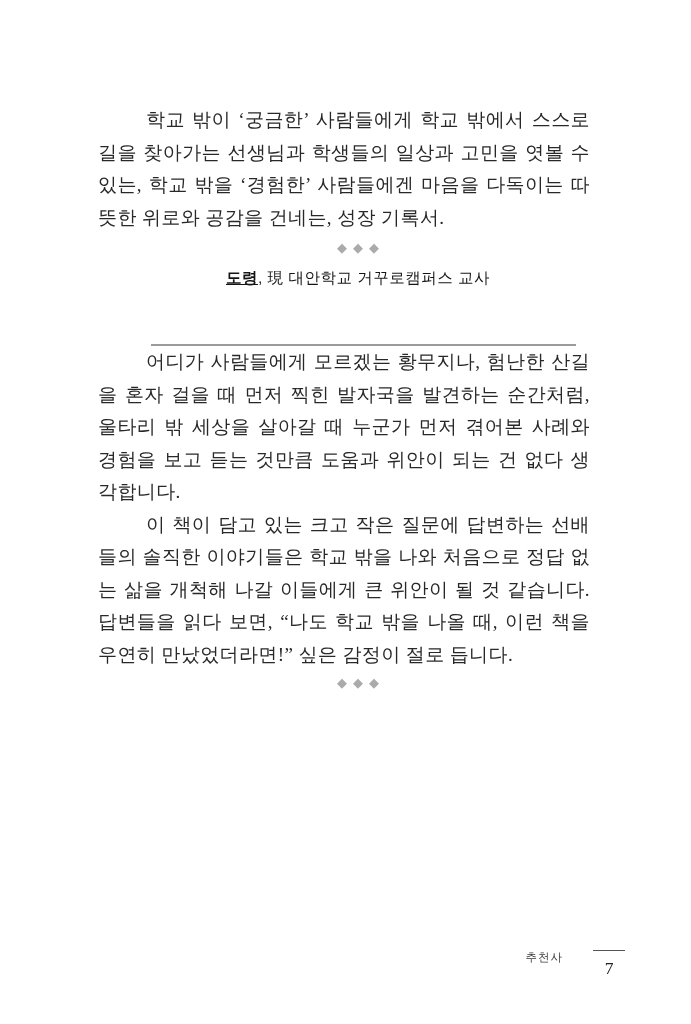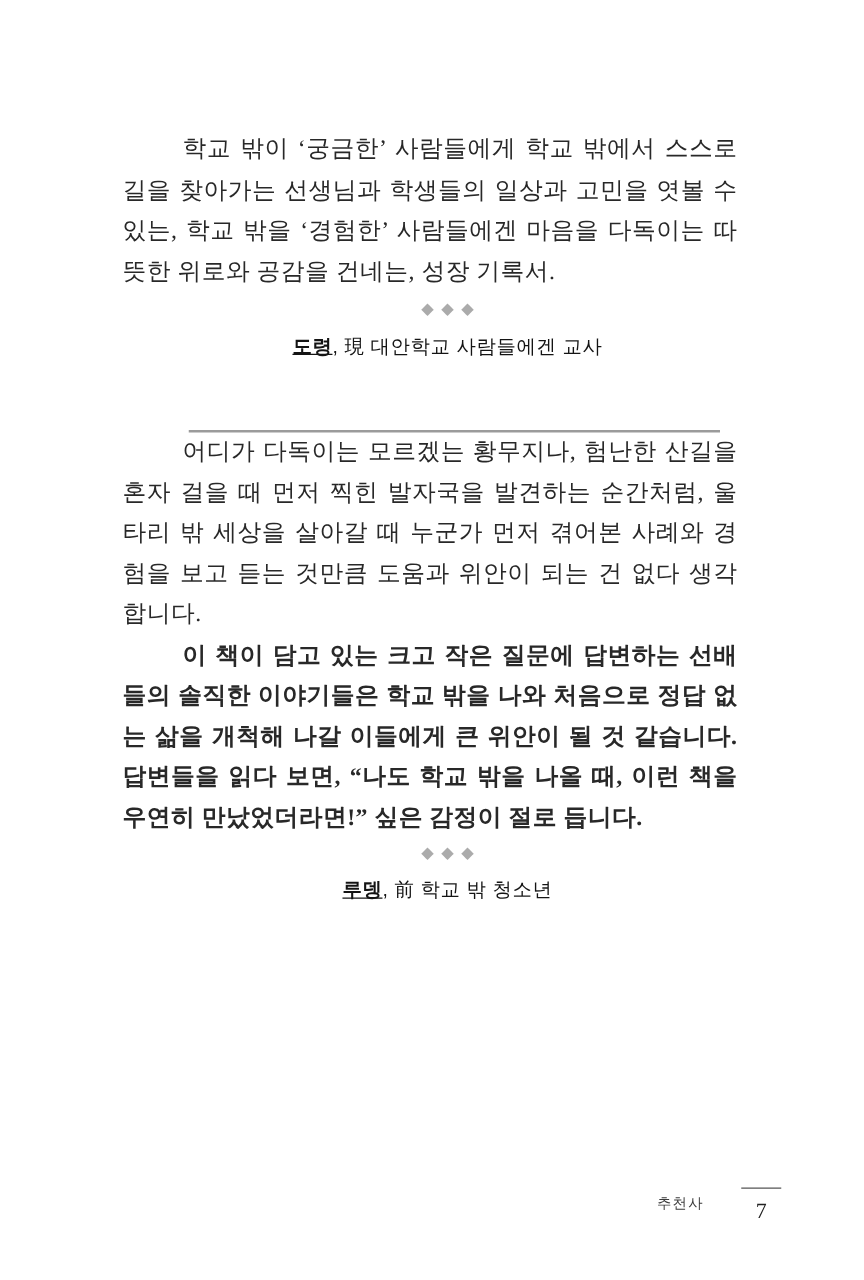--- a/index.html
+++ b/index.html
@@ -23,21 +23,21 @@
   p.body-text {
     margin: 0;
     font-size: 19px;
     line-height: 32.5px;
     letter-spacing: 0.4px;
     text-align: justify;
     text-indent: 48px;
     color: #282828;
     font-family: "Liberation Serif", "DejaVu Serif", serif;
   }
-  .para-gap { margin-top: 33px; font-weight: bold; }
+  .para-gap { margin-top: 33px; }
   .para-after-divider { margin-top: 49px; }
   .ornament {
     margin-top: 6px;
     text-align: center;
     transform: translateX(14px);
     color: #ababab;
     font-size: 13px;
     line-height: 16px;
     letter-spacing: 6px;
     padding-left: 6px; 
@@ -60,21 +60,21 @@
     border: none;
     border-top: 2px solid #9b9b9b;
     width: 425px;
     margin: 56px 0 0 53px;
   }
   .footer {
     position: absolute;
     right: 66px;
     bottom: 46px;
     display: flex;
-    align-items: center;
+    align-items: flex-start;
   }
   .footer-label {
     font-family: "Liberation Sans", "DejaVu Sans", sans-serif;
     font-size: 11.5px;
     color: #3a3a3a;
     letter-spacing: 1px;
     margin-right: 30px;
     padding-bottom: 3px;
   }
   .pageno-block {
@@ -98,35 +98,32 @@
 <body>
 
 <div class="page">
   <div class="content">
 
     <p class="body-text">학교 밖이 ‘궁금한’ 사람들에게 학교 밖에서 스스로 길을 찾아가는 선생님과 학생들의 일상과 고민을 엿볼 수 있는, 학교 밖을 ‘경험한’ 사람들에겐 마음을 다독이는 따뜻한 위로와 공감을 건네는, 성장 기록서.</p>
 
     <div class="ornament">◆◆◆</div>
 
     <div class="attribution">
-      <span class="author-name">도령</span><span class="author-title">, 現 대안학교 사람들에겐 교사</span>
+      <span class="author-name">도령</span><span class="author-title">, 現 대안학교 거꾸로캠퍼스 교사</span>
     </div>
 
     <hr class="divider">
 
-    <p class="body-text para-after-divider">어디가 다독이는 모르겠는 황무지나, 험난한 산길을 혼자 걸을 때 먼저 찍힌 발자국을 발견하는 순간처럼, 울타리 밖 세상을 살아갈 때 누군가 먼저 겪어본 사례와 경험을 보고 듣는 것만큼 도움과 위안이 되는 건 없다 생각합니다.</p>
+    <p class="body-text para-after-divider">어디가 사람들에게 모르겠는 황무지나, 험난한 산길을 혼자 걸을 때 먼저 찍힌 발자국을 발견하는 순간처럼, 울타리 밖 세상을 살아갈 때 누군가 먼저 겪어본 사례와 경험을 보고 듣는 것만큼 도움과 위안이 되는 건 없다 생각합니다.</p>
 
     <p class="body-text para-gap">이 책이 담고 있는 크고 작은 질문에 답변하는 선배들의 솔직한 이야기들은 학교 밖을 나와 처음으로 정답 없는 삶을 개척해 나갈 이들에게 큰 위안이 될 것 같습니다. 답변들을 읽다 보면, “나도 학교 밖을 나올 때, 이런 책을 우연히 만났었더라면!” 싶은 감정이 절로 듭니다.</p>
 
 
     <div class="ornament ornament-2">◆◆◆</div>
 
-    <div class="attribution">
-      <span class="author-name">루뎅</span><span class="author-title">, 前 학교 밖 청소년</span>
-    </div>
 
   </div>
 
   <div class="footer">
     <span class="footer-label">추천사</span>
     <div class="pageno-block">
       <div class="pageno-rule"></div>
       <div class="pageno">7</div>
     </div>
   </div>

